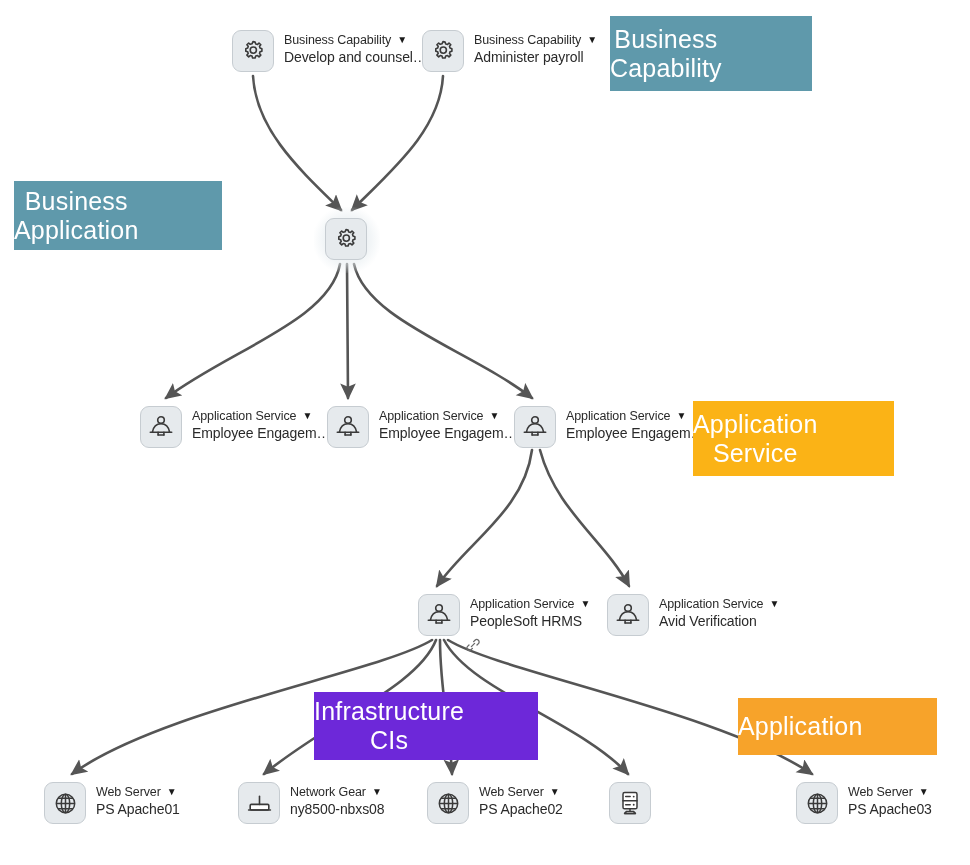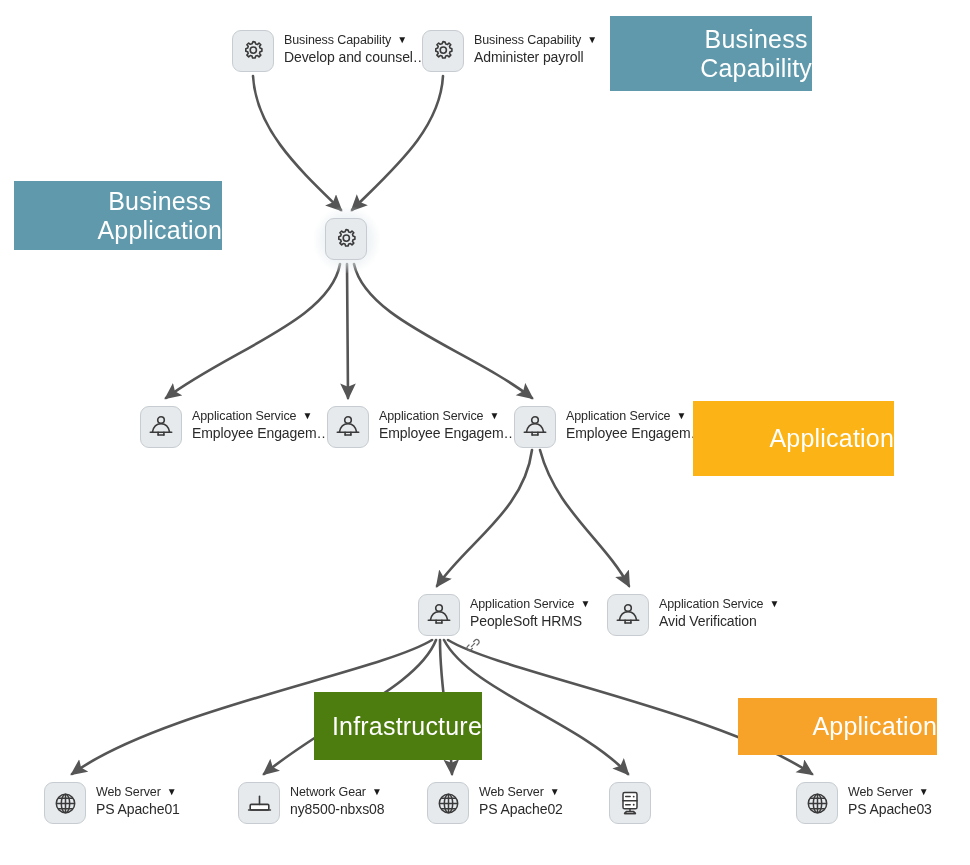--- a/index.html
+++ b/index.html
@@ -105,21 +105,21 @@
     height: 14px;
     z-index: 4;
   }
 
   
   .group-badge {
     position: absolute;
     z-index: 6;
     display: flex;
     align-items: center;
-    justify-content: flex-end;
+    justify-content: flex-start;
     text-align: center;
     color: #ffffff;
     font-size: 25px;
     line-height: 1.16;
     font-weight: 400;
     letter-spacing: 0.2px;
   }
 </style>
 </head>
 <body>
@@ -368,25 +368,27 @@
       </div>
       <div class="group-badge" style="left:14px; top:181px; width:208px; height:69px; background:#5f99ab;">
         <div>
           <div>Business</div>
           <div>Application</div>
         </div>
       </div>
       <div class="group-badge" style="left:693px; top:401px; width:201px; height:75px; background:#fbb316;">
         <div>
           <div>Application</div>
-        </div>
-      </div>
-      <div class="group-badge" style="left:314px; top:692px; width:168px; height:68px; background:#4d7c0f;">
+          <div>Service</div>
+        </div>
+      </div>
+      <div class="group-badge" style="left:314px; top:692px; width:224px; height:68px; background:#6d28d9;">
         <div>
           <div>Infrastructure</div>
+          <div>CIs</div>
         </div>
       </div>
       <div class="group-badge" style="left:738px; top:698px; width:199px; height:57px; background:#f7a32a;">
         <div>
           <div>Application</div>
         </div>
       </div>
     </div>
 
 </div>

